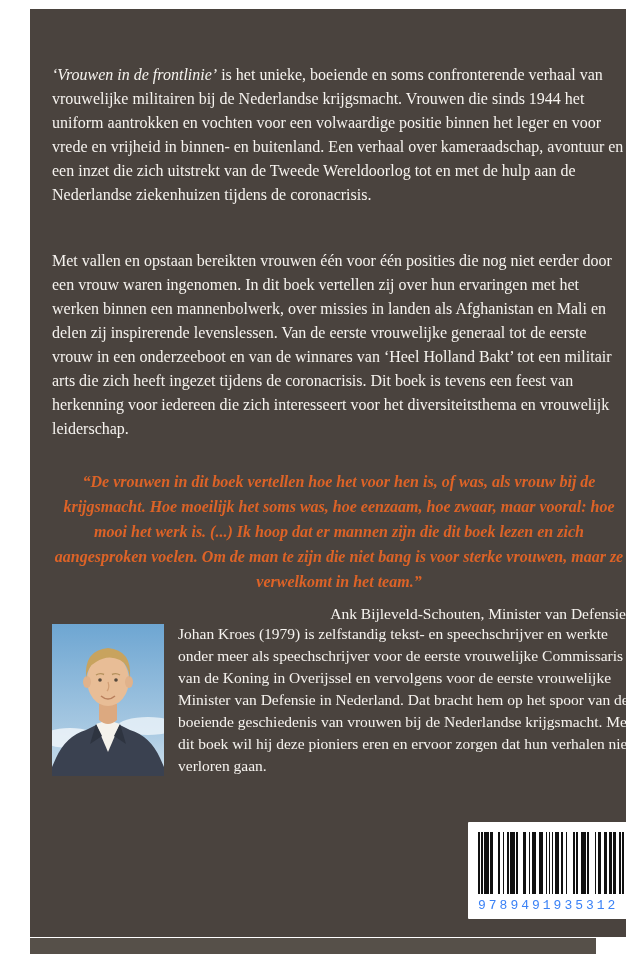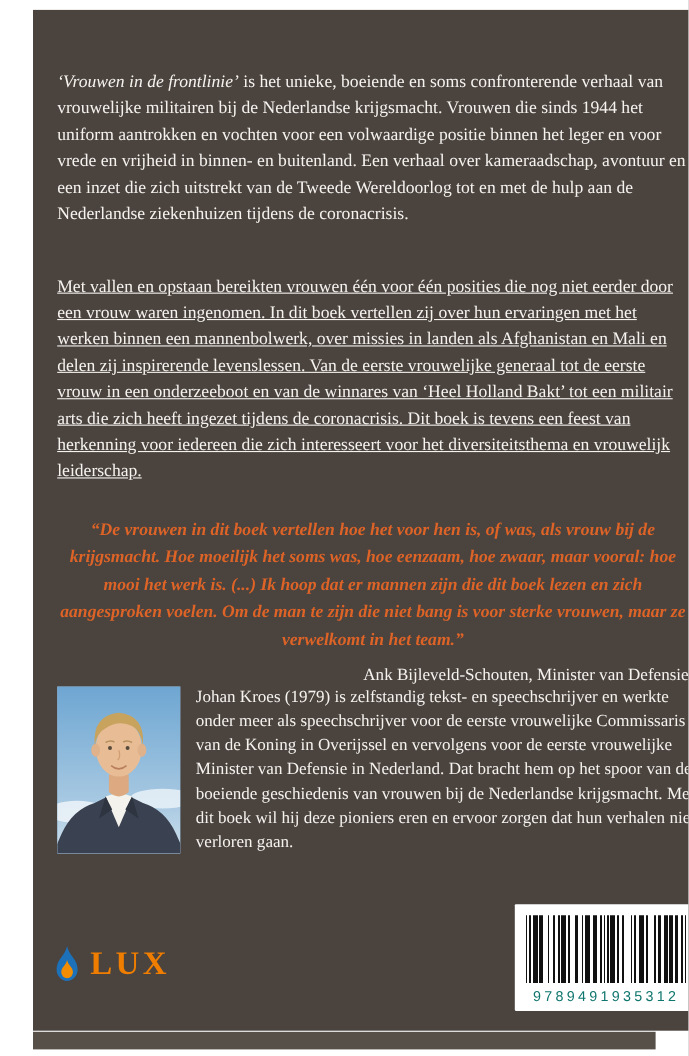--- a/index.html
+++ b/index.html
@@ -13,21 +13,21 @@
     background:var(--bg,#4a433e);color:var(--text,#f6f3ef);
   }
   .page-edge{
     position:absolute;left:30px;top:938px;width:566px;height:16px;
     background:#565049;
   }
   .block{position:absolute;left:22px;right:22px;}
   .para{font-size:16px;line-height:24px;text-align:left;}
   .intro{top:38px;}
   .intro .title-it{font-style:italic;}
-  .p2{top:224px;text-decoration:underline;}
+  .p2{top:224px;}
   .quote{
     top:444px;text-align:center;font-style:italic;font-weight:700;
     color:var(--quote,#dd6327);font-size:16px;line-height:25px;
   }
   .attribution{top:580px;text-align:right;font-size:15.5px;}
   .author{top:598px;right:10px;display:flex;gap:14px;align-items:center;}
   .photo{flex:0 0 112px;width:112px;height:152px;overflow:hidden;background:#8db4d4;}
   .bio{flex:1;font-size:15.5px;line-height:22px;}
   .publisher{position:absolute;left:18px;bottom:44px;display:flex;align-items:center;gap:8px;}
   .lux-name{
@@ -37,22 +37,22 @@
   .website{
     position:absolute;left:18px;bottom:20px;font-style:italic;font-size:15px;
     color:var(--text,#f6f3ef);
   }
   .barcode{
     position:absolute;right:14px;bottom:18px;width:146px;
     background:#ffffff;padding:10px 10px 6px 10px;border-radius:1px;
   }
   .barcode-bars{width:100%;height:62px;}
   .barcode-number{
-    margin-top:4px;text-align:center;color:#0f766e;
-    font-family:Liberation Sans, sans-serif;
+    margin-top:4px;color:#3b82f6;
+    font-family:Liberation Mono, monospace;
     font-size:13px;letter-spacing:3px;white-space:nowrap;
   }
 </style>
 </head>
 <body>
 
 <div class="page">
   <div class="cover">
 
     <p class="block para intro"><span class="title-it">‘Vrouwen in de frontlinie’</span><span> is het unieke, boeiende en soms confronterende verhaal van vrouwelijke militairen bij de Nederlandse krijgsmacht. Vrouwen die sinds 1944 het uniform aantrokken en vochten voor een volwaardige positie binnen het leger en voor vrede en vrijheid in binnen- en buitenland. Een verhaal over kameraadschap, avontuur en een inzet die zich uitstrekt van de Tweede Wereldoorlog tot en met de hulp aan de Nederlandse ziekenhuizen tijdens de coronacrisis.</span></p>
@@ -89,27 +89,20 @@
           <circle cx="64" cy="56" r="1.8" fill="#55493c"></circle>
           <path d="M44 51 q4 -2.5 8 -0.5" stroke="#b5915c" stroke-width="1.4" fill="none"></path>
           <path d="M60 50.5 q4 -2 8 0.5" stroke="#b5915c" stroke-width="1.4" fill="none"></path>
           <path d="M56 58 q2 6 -1 9" stroke="#d19e74" stroke-width="1.2" fill="none"></path>
           <path d="M49 72 q7 6 14 0" stroke="#b97f5c" stroke-width="1.5" fill="none"></path>
         </svg>
       </div>
       <p class="bio">Johan Kroes (1979) is zelfstandig tekst- en speechschrijver en werkte onder meer als speechschrijver voor de eerste vrouwelijke Commissaris van de Koning in Overijssel en vervolgens voor de eerste vrouwelijke Minister van Defensie in Nederland. Dat bracht hem op het spoor van de boeiende geschiedenis van vrouwen bij de Nederlandse krijgsmacht. Met dit boek wil hij deze pioniers eren en ervoor zorgen dat hun verhalen niet verloren gaan.</p>
     </div>
 
-    <div class="publisher">
-      <svg viewBox="0 0 24 32" width="26" height="34">
-        <path d="M12 1 C13.5 9 21 12.5 21 21 A9 9.8 0 1 1 3 21 C3 12.5 10.5 9 12 1 Z" fill="var(--flame,#1d71b8)"></path>
-        <path d="M12 13 C12.8 17.5 17 19 17 23.5 A5 5 0 1 1 7 23.5 C7 19 11.2 17.5 12 13 Z" fill="var(--flame-inner,#f28c00)"></path>
-      </svg>
-      <span class="lux-name">LUX</span>
-    </div>
 
 
     <div class="barcode">
       <div class="barcode-bars"><svg viewBox="0 0 95 62" preserveAspectRatio="none" width="100%" height="100%" shape-rendering="crispEdges">
             <rect x="0" y="0" width="1" height="62" fill="#111111"></rect>
             <rect x="2" y="0" width="1" height="62" fill="#111111"></rect>
             <rect x="4" y="0" width="3" height="62" fill="#111111"></rect>
             <rect x="8" y="0" width="2" height="62" fill="#111111"></rect>
             <rect x="13" y="0" width="1" height="62" fill="#111111"></rect>
             <rect x="16" y="0" width="1" height="62" fill="#111111"></rect>

